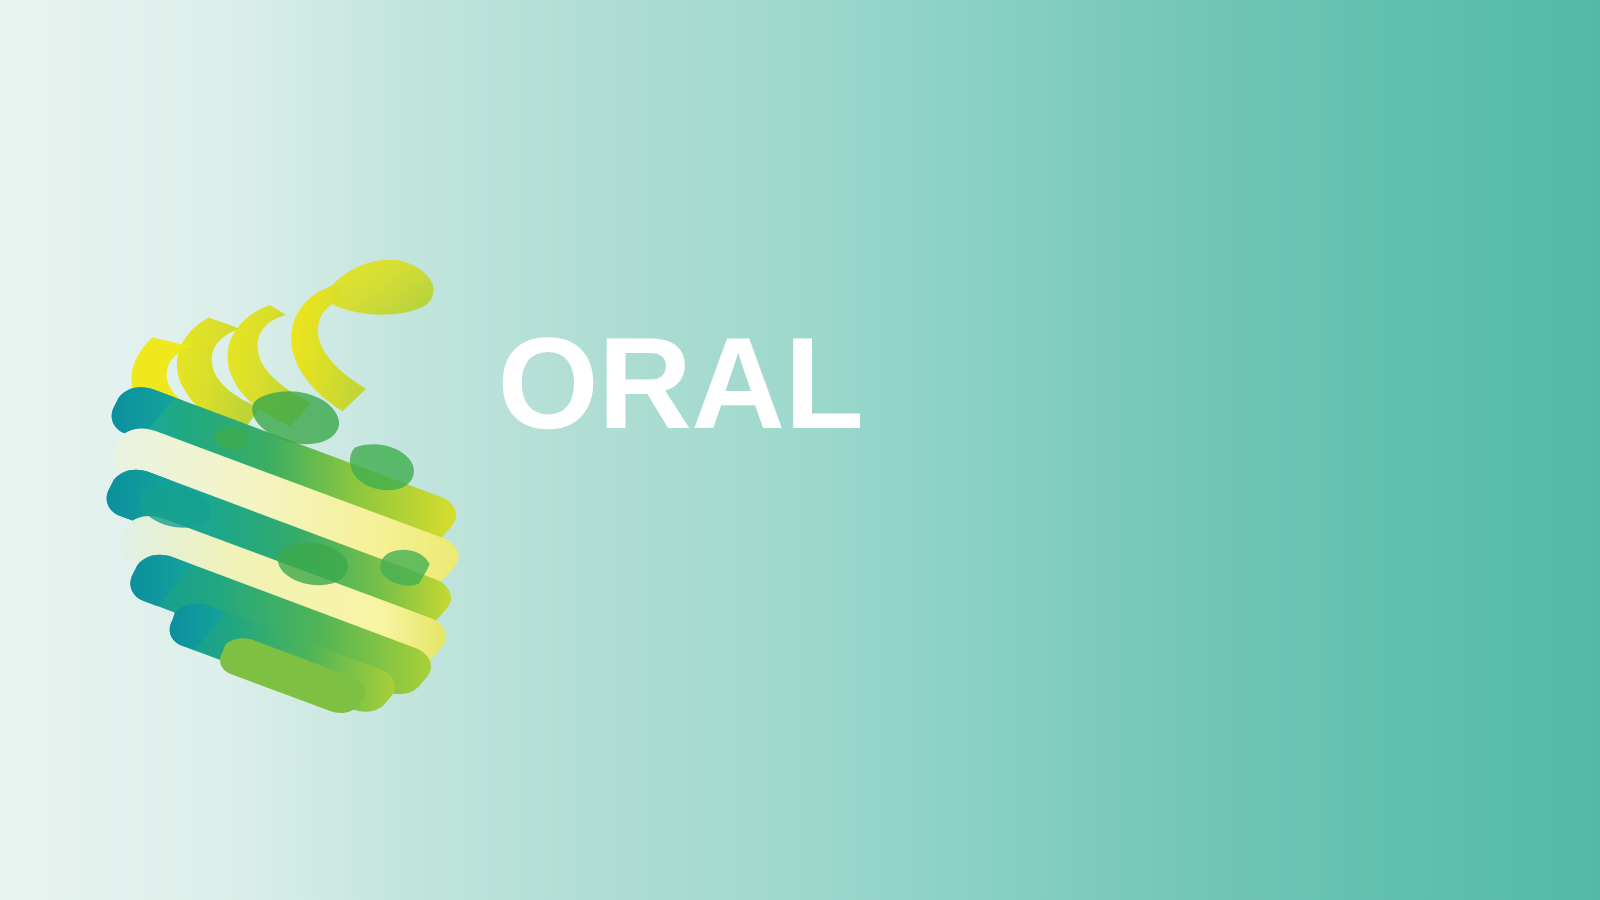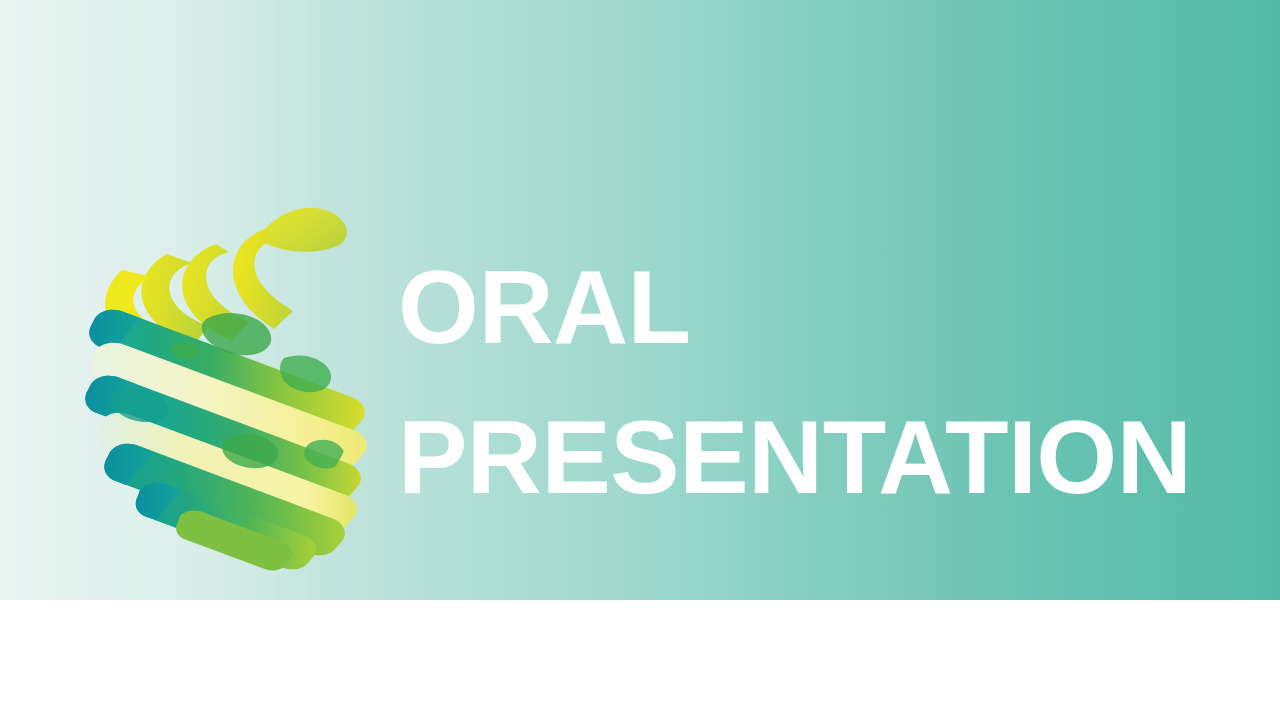--- a/index.html
+++ b/index.html
@@ -4,21 +4,21 @@
 <style>
   html, body {
     margin: 0;
     padding: 0;
     background: #ffffff;
   }
 
   #slide {
     position: relative;
     width: 1280px;
-    height: 600px;
+    height: 720px;
     overflow: hidden;
     font-family: "Liberation Sans", sans-serif;
     background: linear-gradient(
         90deg,
         #e9f4f1 0%,
         #dcefea 14%,
         #c3e5de 25%,
         #aeddd3 38%,
         #9ed8cd 50%,
         #86cfc2 63%,
@@ -199,16 +199,15 @@
         <path fill="#44b054" d="M224 244 C236 239 250 243 255 252 C259 259 255 266 247 269
                  C237 273 224 269 218 261 C214 255 217 247 224 244 Z"></path>
         <path fill="#3fad4f" d="M88 146 C96 142 106 144 110 150 C113 155 110 160 103 161
                  C95 163 86 159 84 153 C83 149 85 147 88 146 Z"></path>
       </g>
     </svg>
   </div>
 
   <div id="title-block">
     <span class="title-line">ORAL</span>
-    <span class="title-line">PRESENTATION</span>
   </div>
 
 </div>
 
 </body></html>

